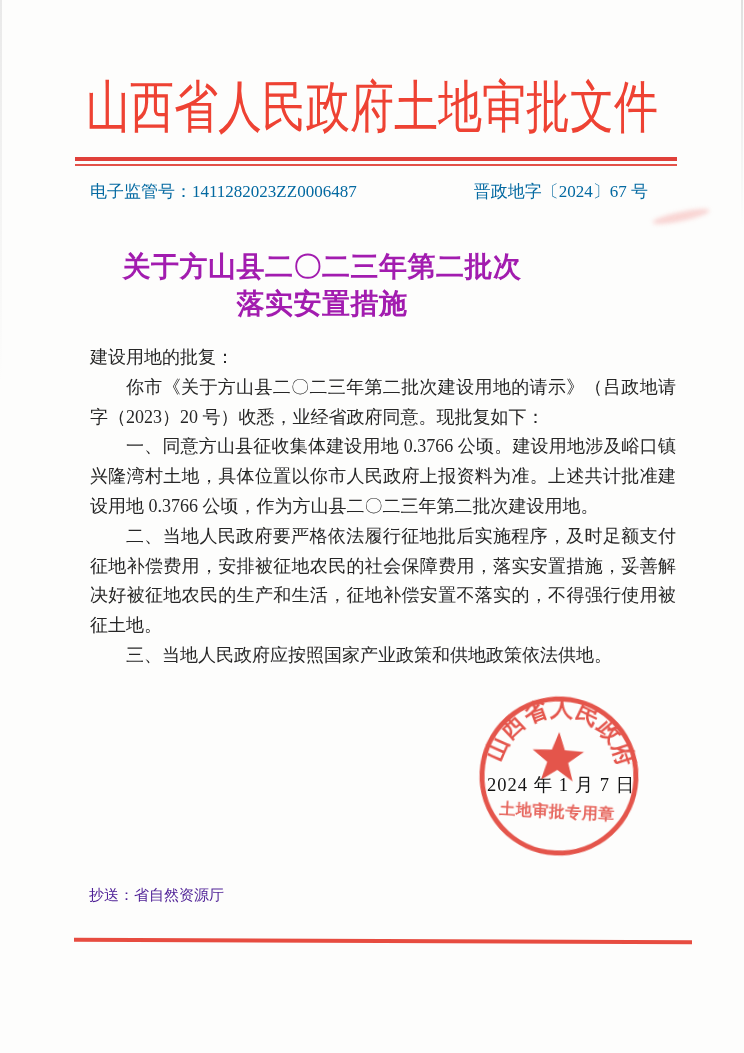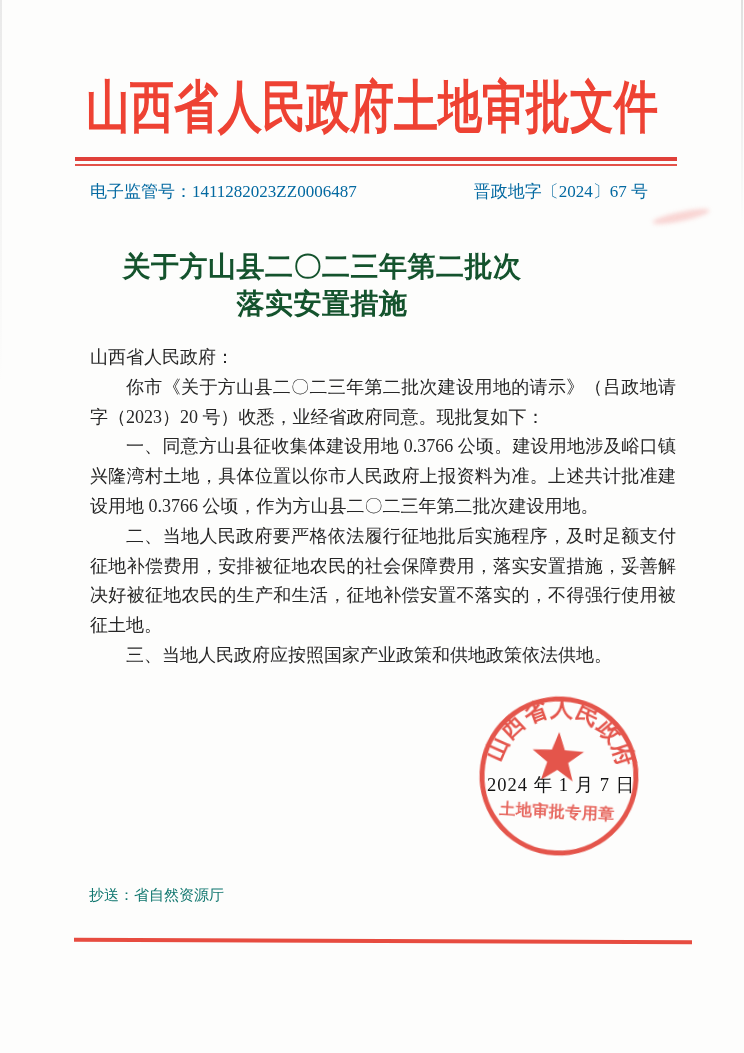--- a/index.html
+++ b/index.html
@@ -8,39 +8,39 @@
     width:744px;height:1053px;
     background:#fdfdfc;
     overflow:hidden;
     font-family:"Liberation Serif","DejaVu Serif",serif;
     color:#262626;
   }
   
   .letterhead{
     position:absolute;top:80px;left:0;width:744px;
     margin:0;text-align:center;
-    font-size:44px;font-weight:bold;line-height:1;
+    font-size:44px;font-weight:normal;line-height:1;
     color:#ee4233;
     font-family:"Liberation Serif","DejaVu Serif",serif;
   }
   .letterhead .stretch{display:inline-block;transform:scaleY(1.28);transform-origin:top center;letter-spacing:0px;}
   .rule-thick{position:absolute;top:157px;left:75px;width:602px;height:4px;background:#e0403a;}
   .rule-thin {position:absolute;top:164px;left:75px;width:602px;height:2px;background:#e35249;}
   
   .meta-row{
     position:absolute;top:180px;left:90px;width:558px;
     display:flex;justify-content:space-between;align-items:baseline;
     font-size:17px;color:#0369a1;
   }
   
   .doc-title{
     position:absolute;top:248px;left:0;width:644px;
     text-align:center;
     font-family:"Liberation Sans","DejaVu Sans",sans-serif;
-    font-weight:bold;font-size:28px;line-height:37px;color:#14532d;
+    font-weight:bold;font-size:28px;line-height:37px;color:#a21caf;
     letter-spacing:0.5px;
   }
   
   .doc-body{
     position:absolute;top:343px;left:90px;width:586px;
     font-size:18px;line-height:29.8px;
     text-align:justify;color:#262626;
   }
   .doc-body p{margin:0;text-indent:2em;}
   .doc-body p.no-indent{text-indent:0;}
@@ -63,21 +63,21 @@
   .seal .ink{fill:#e4473d;}
   .seal .ring{fill:none;stroke:#e4473d;stroke-width:5;}
   .seal .arc-text{fill:#e4473d;font-size:23px;font-weight:bold;letter-spacing:1px;
     font-family:"Liberation Serif","DejaVu Serif",serif;}
   .seal .seal-bottom-text{fill:#e4473d;font-size:16px;font-weight:bold;letter-spacing:0.5px;
     font-family:"Liberation Serif","DejaVu Serif",serif;opacity:0.9;}
   .seal .blurry{filter:blur(0.6px);}
   
   .cc-line{
     position:absolute;top:886px;left:89px;
-    font-size:15px;color:#0f766e;
+    font-size:15px;color:#4c1d95;
   }
   .bottom-rule{
     position:absolute;top:939px;left:74px;width:618px;height:4px;
     background:#e74c40;transform:rotate(0.25deg);
   }
   
   .smudge{
     position:absolute;top:212px;left:652px;width:58px;height:9px;
     background:rgba(238,120,115,0.30);border-radius:50%;
     transform:rotate(-12deg);filter:blur(2px);
@@ -108,21 +108,21 @@
     </div>
     <div>晋政地字〔2024〕67 号</div>
   </div>
 
   <div class="doc-title">
     <div>关于方山县二〇二三年第二批次</div>
     <div>落实安置措施</div>
   </div>
 
   <div class="doc-body">
-    <p class="no-indent">山西省人民政府：</p>
+    <p class="no-indent">建设用地的批复：</p>
     <p>你市《关于方山县二〇二三年第二批次建设用地的请示》（吕政地请字（2023）20 号）收悉，业经省政府同意。现批复如下：</p>
     <p>一、同意方山县征收集体建设用地 0.3766 公顷。建设用地涉及峪口镇兴隆湾村土地，具体位置以你市人民政府上报资料为准。上述共计批准建设用地 0.3766 公顷，作为方山县二〇二三年第二批次建设用地。</p>
     <p>二、当地人民政府要严格依法履行征地批后实施程序，及时足额支付征地补偿费用，安排被征地农民的社会保障费用，落实安置措施，妥善解决好被征地农民的生产和生活，征地补偿安置不落实的，不得强行使用被征土地。</p>
     <p>三、当地人民政府应按照国家产业政策和供地政策依法供地。</p>
   </div>
 
   <div class="issue-date">2024 年 1 月 7 日</div>
 
   <svg class="seal" viewBox="0 0 180 180" width="180" height="180" xmlns="http://www.w3.org/2000/svg">
     <circle class="ring" cx="90" cy="90" r="77"></circle>

